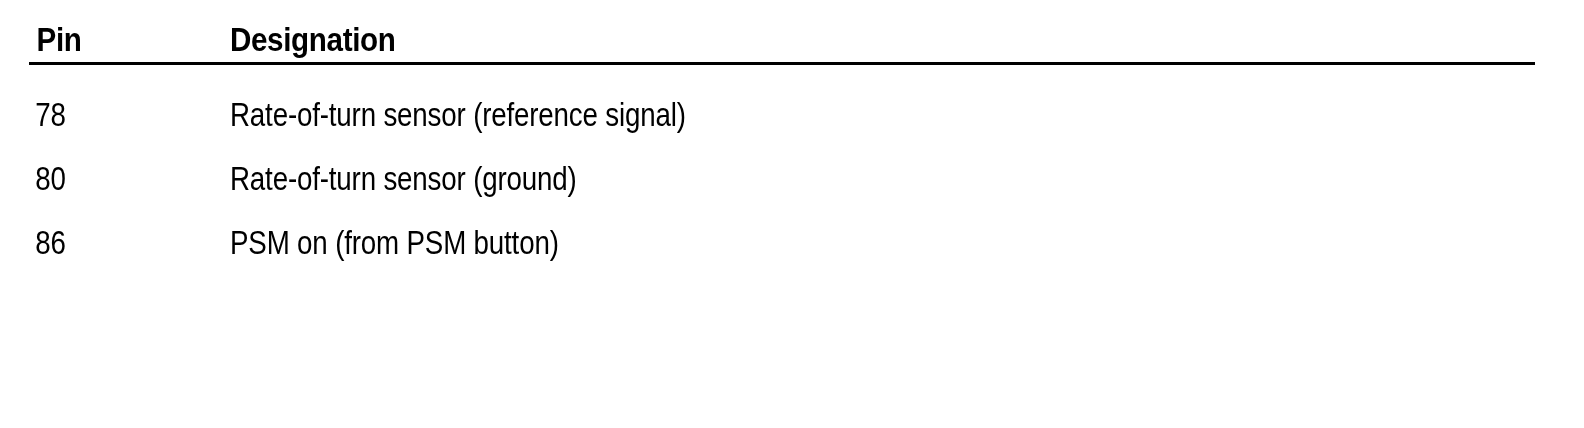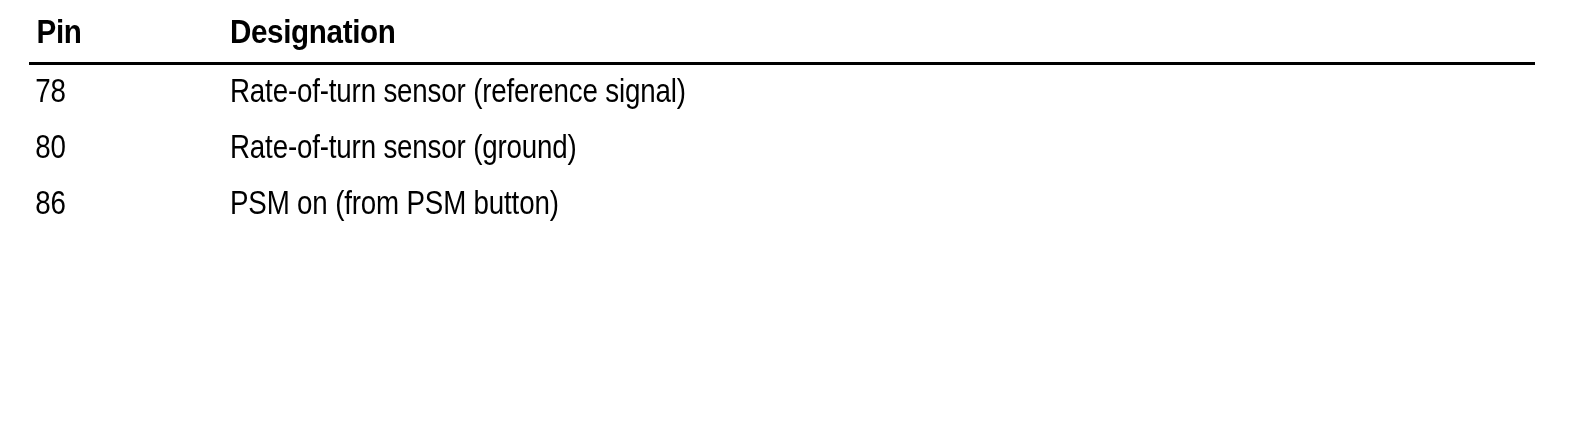--- a/index.html
+++ b/index.html
@@ -30,20 +30,21 @@
     position: absolute;
     left: 0;
     top: 0;
     width: 1584px;
   }
 
   .table-row {
     display: flex;
     align-items: baseline;
     height: 56px;
+    margin-top: 8px;
   }
 
   .col-pin {
     width: 230px;
     flex: 0 0 230px;
     padding-left: 42px;
     box-sizing: border-box;
     white-space: nowrap;
   }
 
@@ -80,21 +81,21 @@
     top: 62px;
     width: 1506px;
     height: 3px;
     background: #000000;
   }
 
   
   .body-rows {
     position: absolute;
     left: 0;
-    top: 60px;
+    top: 76px;
     width: 1584px;
   }
 
   .body-rows .table-row .col-pin,
   .body-rows .table-row .col-designation {
     font-weight: normal;
     font-size: 33px;
     line-height: 33px;
     letter-spacing: -0.2px;
     transform: scaleX(0.84);

